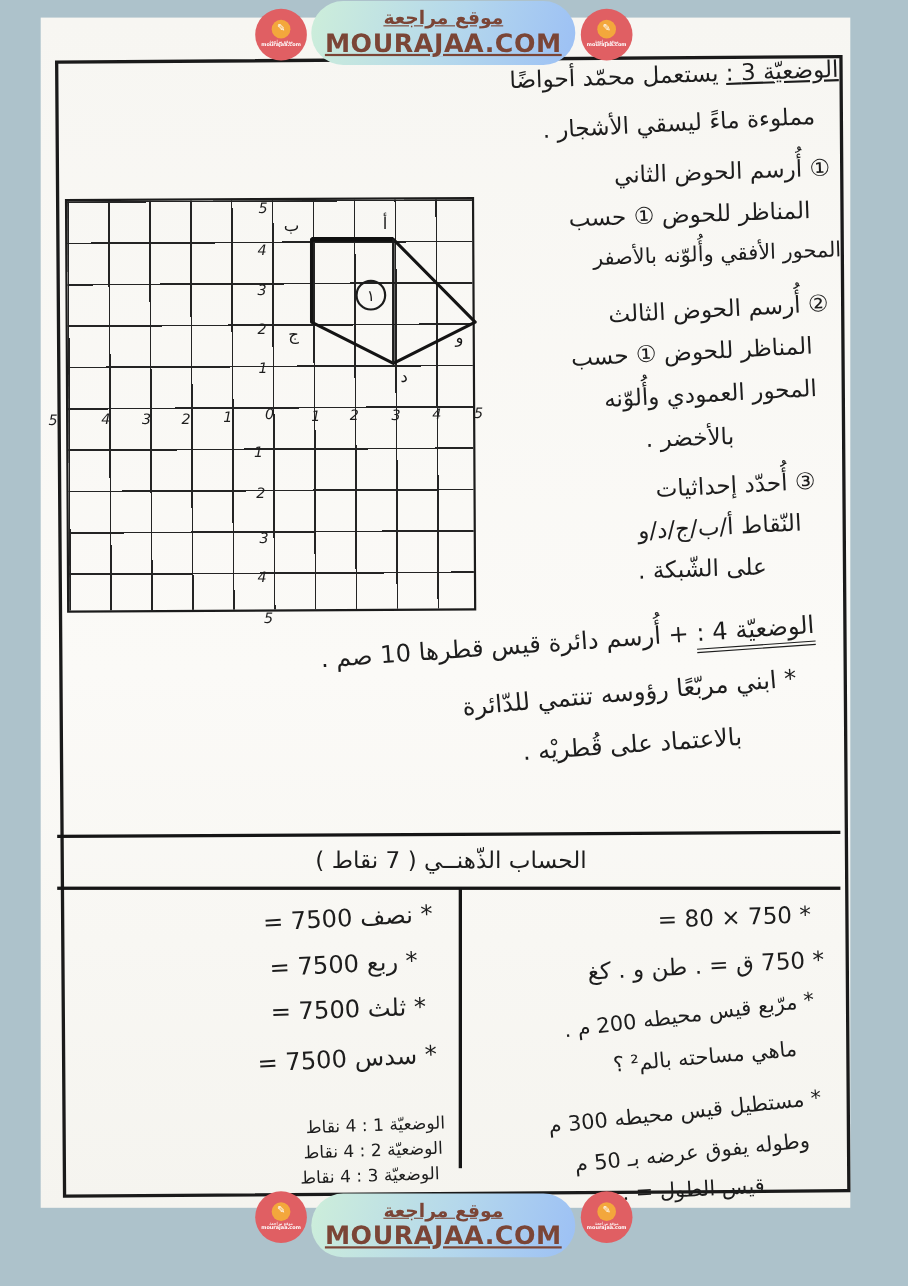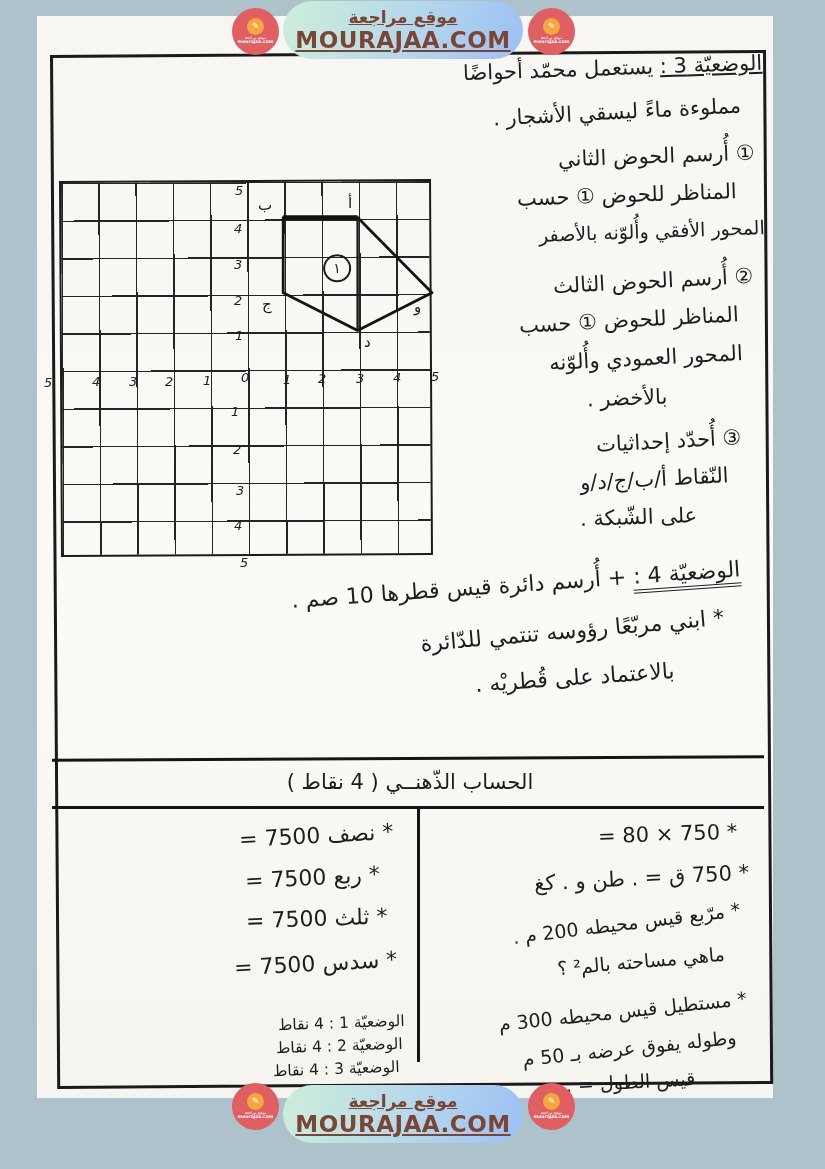--- a/index.html
+++ b/index.html
@@ -127,21 +127,21 @@
   <div class="hw" style="top:505px;right:128px;transform:rotate(-2deg);">على الشّبكة .</div>
 
   <div class="hw" style="top:572px;right:84px;font-size:22px;transform:rotate(-4deg);">
     <span class="u2">الوضعيّة 4 :</span>
     <span>+ أُرسم دائرة قيس قطرها 10 صم .</span>
   </div>
   <div class="hw" style="top:618px;right:100px;font-size:22px;transform:rotate(-5deg);">* ابني مربّعًا رؤوسه تنتمي للدّائرة</div>
   <div class="hw" style="top:665px;right:150px;font-size:22px;transform:rotate(-4deg);">بالاعتماد على قُطريْه .</div>
 
   <div class="hline" style="left:52px;top:757px;width:712px;height:3px;transform:rotate(-0.3deg);"></div>
-  <div class="mm-title">الحساب الذّهنــي ( 4 نقاط )</div>
+  <div class="mm-title">الحساب الذّهنــي ( 7 نقاط )</div>
   <div class="hline" style="left:52px;top:806px;width:712px;height:2.5px;"></div>
   <div class="vline" style="left:417px;top:808px;width:2.5px;height:254px;"></div>
 
   <div class="hw" style="top:822px;right:88px;transform:rotate(-2deg);">* 750 × 80 =</div>
   <div class="hw" style="top:866px;right:76px;transform:rotate(-3deg);">* 750 ق = . طن و . كغ</div>
   <div class="hw" style="top:912px;right:84px;font-size:19px;transform:rotate(-7deg);">* مرّبع قيس محيطه 200 م .</div>
   <div class="hw" style="top:950px;right:100px;font-size:19px;transform:rotate(-5deg);">ماهي مساحته بالم² ؟</div>
   <div class="hw" style="top:1000px;right:78px;font-size:19px;transform:rotate(-6deg);">* مستطيل قيس محيطه 300 م</div>
   <div class="hw" style="top:1037px;right:88px;font-size:19px;transform:rotate(-6deg);">وطوله يفوق عرضه بـ 50 م</div>
   <div class="hw" style="top:1071px;right:130px;font-size:19px;transform:rotate(-3deg);">قيس الطول = . م</div>

